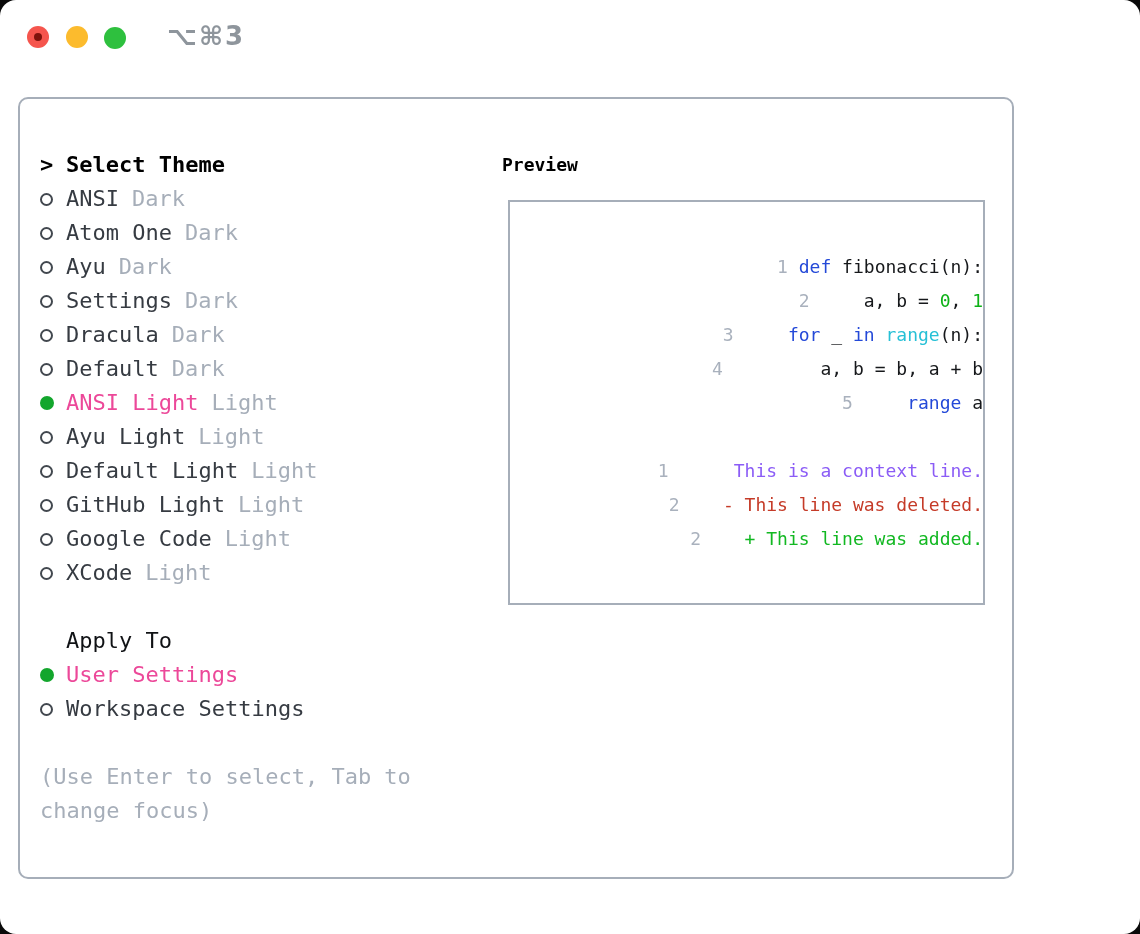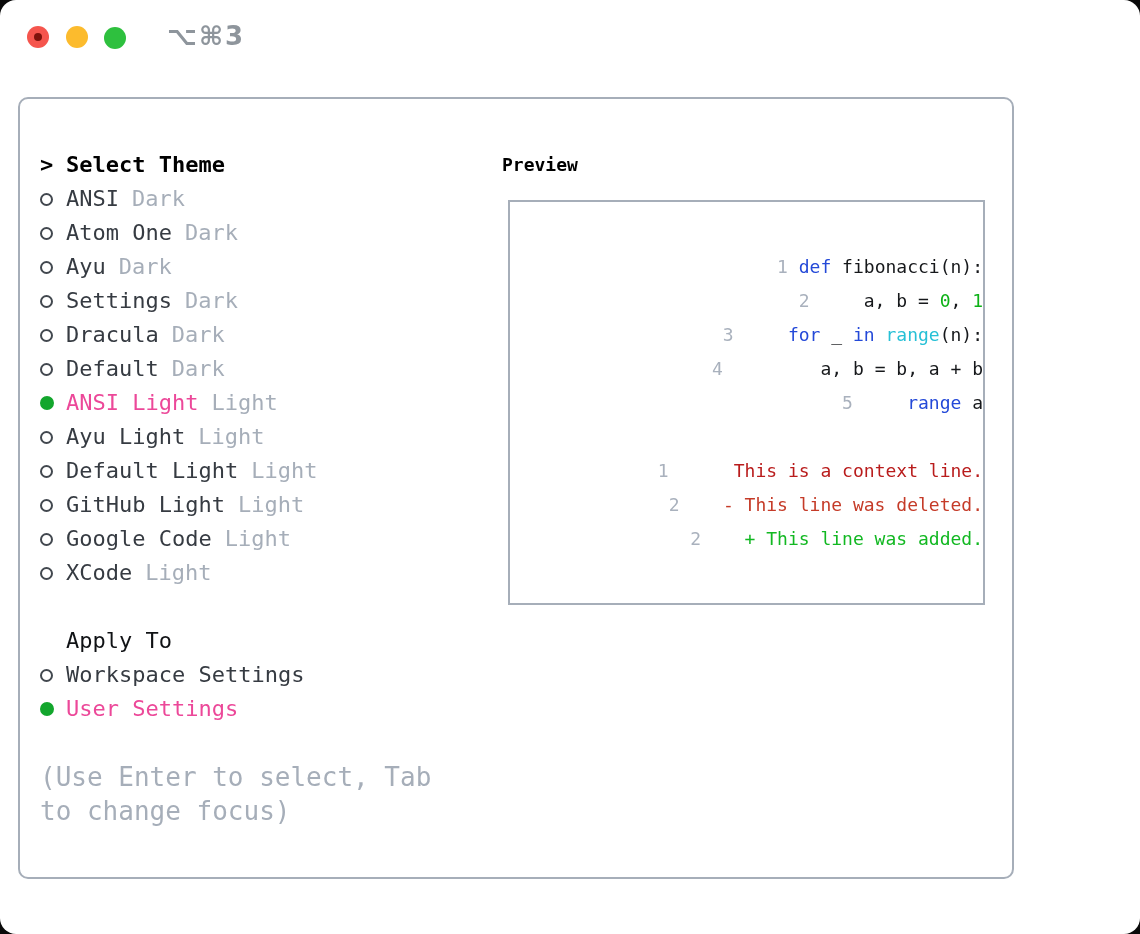--- a/index.html
+++ b/index.html
@@ -34,37 +34,37 @@
   .header-row .title{font-weight:bold;color:#000;}
   .radio{width:13px;height:13px;border:2px solid #42484f;border-radius:50%;box-sizing:border-box;}
   .radio.selected{width:14px;height:14px;background:#13a62d;border-color:#13a62d;}
   .opt-name{color:#363b42;}
   .opt-name.selected{color:#ec4899;}
   .opt-variant{color:#a6aeb9;margin-left:13px;text-align:right;}
   .apply{position:absolute;left:20px;top:525px;}
   .apply-title{margin-left:26px;color:#101215;text-align:center;}
   .help{
     position:absolute;left:20px;top:661px;width:410px;
-    color:#a6aeb9;white-space:normal;font-size:26px;line-height:34px;
+    color:#a6aeb9;white-space:normal;font-size:22px;line-height:34px;
   }
   
   .preview-title{position:absolute;left:482px;top:49px;height:34px;line-height:34px;font-weight:bold;color:#000;font-size:18px;}
   .preview-box{
     position:absolute;left:488px;top:101px;width:477px;height:405px;
     border:2px solid #a6aeb9;box-sizing:border-box;
     padding:48px 0 0 16px;overflow:hidden;
   }
   .code-line{white-space:pre;height:34px;line-height:34px;font-size:18px;text-align:right;}
   .lnum{color:#a9b1bd;}
   .tok-plain{color:#16181b;}
   .tok-keyword{color:#2449d8;}
   .tok-builtin{color:#27c0d6;}
   .tok-number{color:#0db117;}
   .spacer{height:34px;}
-  .diff-context .diff-text{color:#b91c1c;}
+  .diff-context .diff-text{color:#8b5cf6;}
   .diff-deleted .diff-marker,.diff-deleted .diff-text{color:#c53b28;}
   .diff-added .diff-marker,.diff-added .diff-text{color:#12b822;}
 </style>
 </head>
 <body>
 
 <div class="window">
 
   <div>
     <span class="tl tl-red">
@@ -95,22 +95,22 @@
         <div class="row"><span class="marker-col"><span class="radio"></span></span><span class="opt-name">GitHub Light</span><span class="opt-variant">Light</span></div>
         <div class="row"><span class="marker-col"><span class="radio"></span></span><span class="opt-name">Google Code</span><span class="opt-variant">Light</span></div>
         <div class="row"><span class="marker-col"><span class="radio"></span></span><span class="opt-name">XCode</span><span class="opt-variant">Light</span></div>
       </div>
 
     <div class="apply mono-ui">
       <div class="row">
         <span class="apply-title">Apply To</span>
       </div>
 
-    <div class="row"><span class="marker-col"><span class="radio"></span></span><span class="opt-name">Workspace Settings</span></div>
-        <div class="row"><span class="marker-col"><span class="radio selected"></span></span><span class="opt-name selected">User Settings</span></div>
+    <div class="row"><span class="marker-col"><span class="radio selected"></span></span><span class="opt-name selected">User Settings</span></div>
+        <div class="row"><span class="marker-col"><span class="radio"></span></span><span class="opt-name">Workspace Settings</span></div>
       </div>
 
     <div class="help">(Use Enter to select, Tab to change focus)</div>
 
     <div class="preview-title">Preview</div>
     <div class="preview-box">
       <div>
           <div class="code-line"><span class="lnum">1</span> <span class="tok-keyword">def</span><span class="tok-plain"> fibonacci(n):</span></div>
           <div class="code-line"><span class="lnum">2</span> <span class="tok-plain">    a, b = </span><span class="tok-number">0</span><span class="tok-plain">, </span><span class="tok-number">1</span></div>
           <div class="code-line"><span class="lnum">3</span> <span class="tok-plain">    </span><span class="tok-keyword">for</span><span class="tok-plain"> _ </span><span class="tok-keyword">in</span><span class="tok-plain"> </span><span class="tok-builtin">range</span><span class="tok-plain">(n):</span></div>

